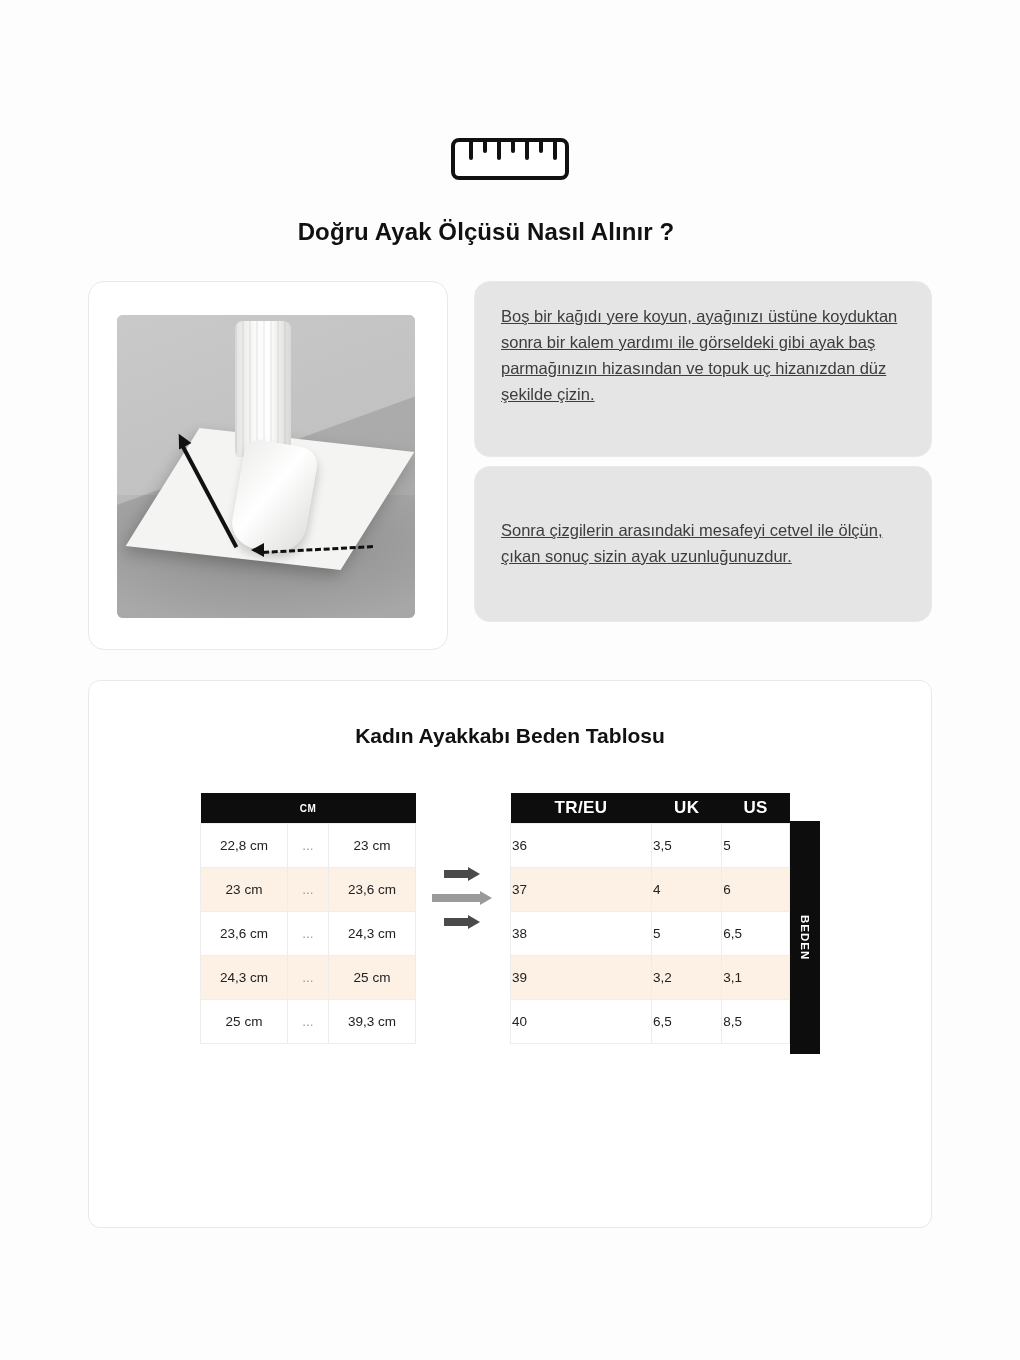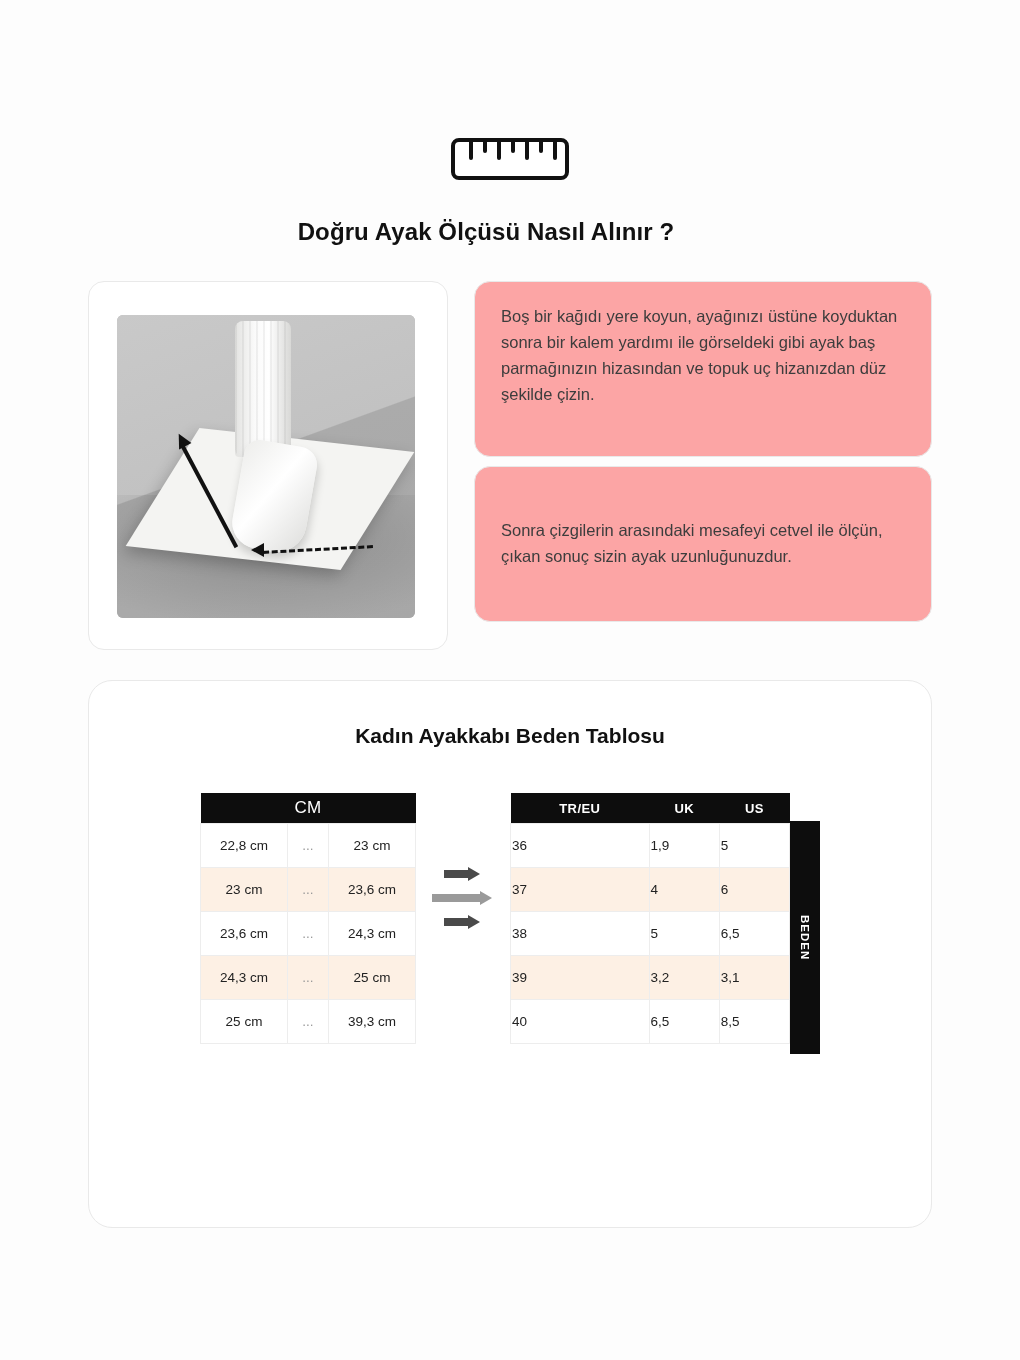--- a/index.html
+++ b/index.html
@@ -169,39 +169,40 @@
     border-bottom: 7px solid transparent;
     border-right: 13px solid #111;
   }
 
   .text-card {
     position: absolute;
     left: 474px;
     width: 458px;
     border: 1px solid #e9e9e9;
     border-radius: 16px;
-    background: #fca5a5;
+    background: #e5e5e5;
     box-sizing: border-box;
     padding: 22px 26px;
     color: #3d3d3d;
     font-size: 16.5px;
     line-height: 1.57;
+    text-decoration: underline;
   }
   .text-card.one { top: 281px; height: 176px; }
   .text-card.two { top: 466px; height: 156px; display: flex; align-items: center; }
 
   
   .table-card {
     position: absolute;
     left: 88px;
     top: 680px;
     width: 844px;
     height: 548px;
     border: 1px solid #e9e9e9;
-    border-radius: 24px;
+    border-radius: 12px;
     background: #fff;
     box-sizing: border-box;
   }
   .table-title {
     position: absolute;
     top: 43px;
     left: 0;
     width: 100%;
     text-align: center;
     font-size: 21px;
@@ -221,22 +222,22 @@
 
   table {
     border-collapse: collapse;
     font-size: 13.5px;
     color: #222;
   }
   .cm-table { width: 216px; }
   .cm-table th {
     background: #0d0d0d;
     color: #fff;
-    font-size: 17px;
-    font-weight: normal;
+    font-size: 10px;
+    font-weight: bold;
     height: 28px;
     letter-spacing: 0.4px;
   }
   .cm-table td {
     height: 41px;
     text-align: center;
     border: 1px solid #ededed;
     background: #fff;
     white-space: nowrap;
     margin-top: 18px;
@@ -278,21 +279,21 @@
   .arrow.a2 .bar { width: 50px; background: #9a9a9a; }
   .arrow.a2 .tip { left: 48px; border-left-color: #9a9a9a; }
   .arrow.a3 { width: 38px; }
   .arrow.a3 .bar { width: 26px; }
   .arrow.a3 .tip { left: 24px; }
 
   .size-table { width: 280px; }
   .size-table th {
     background: #0d0d0d;
     color: #fff;
-    font-size: 13px;
+    font-size: 17px;
     font-weight: bold;
     height: 28px;
     letter-spacing: 0.4px;
   }
   .size-table td {
     height: 41px;
     border: 1px solid #ededed;
     background: #fff;
   }
   .size-table tr.hl td { background: #fdf0e4; }
@@ -415,21 +416,21 @@
         <thead>
           <tr>
             <th>TR/EU</th>
             <th>UK</th>
             <th>US</th>
           </tr>
         </thead>
         <tbody>
           <tr>
             <td>36</td>
-            <td>1,9</td>
+            <td>3,5</td>
             <td>5</td>
           </tr>
           <tr class="hl">
             <td>37</td>
             <td>4</td>
             <td>6</td>
           </tr>
           <tr>
             <td>38</td>
             <td>5</td>

